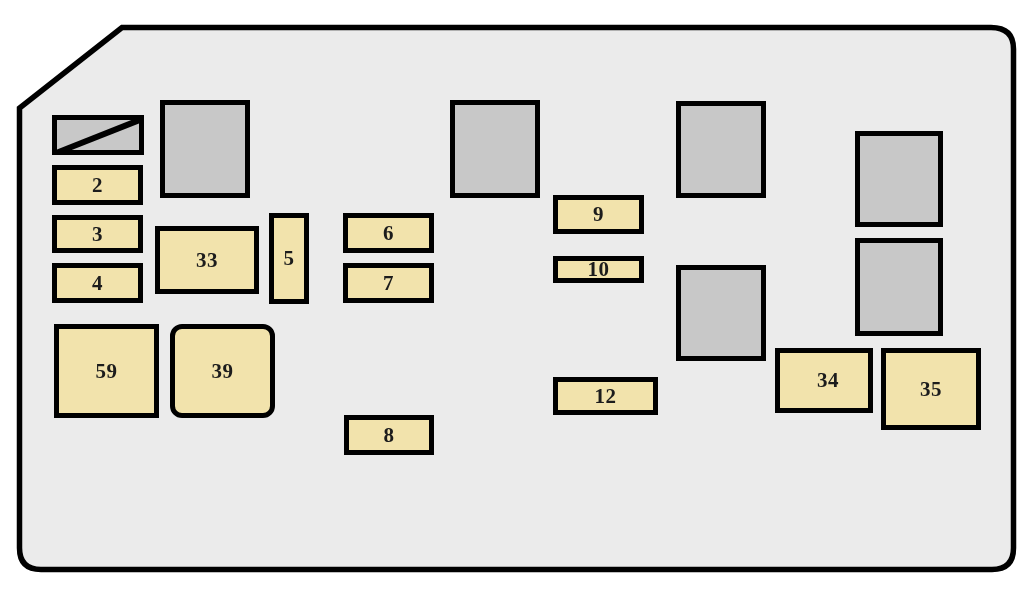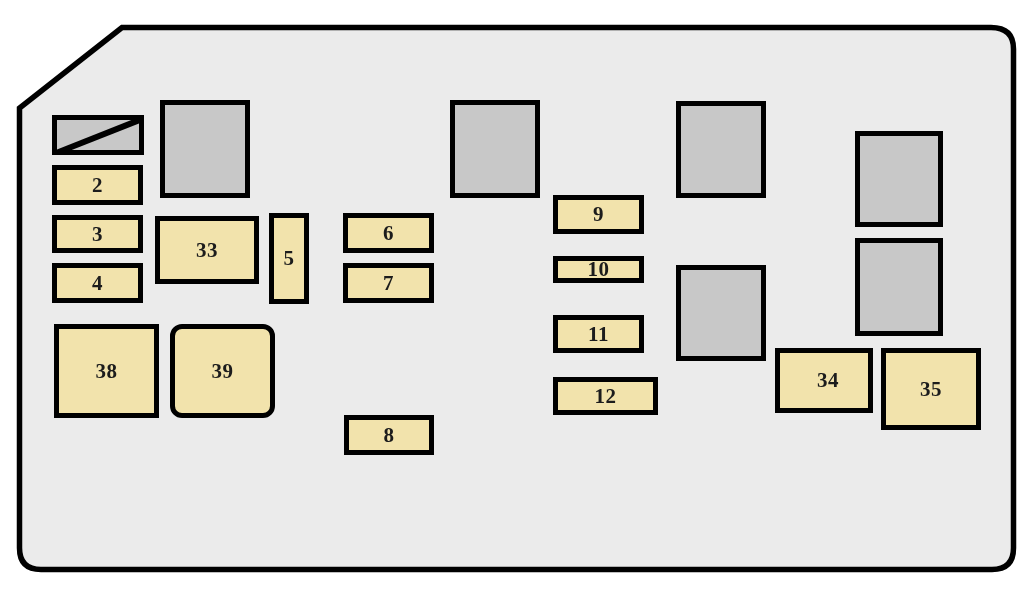--- a/index.html
+++ b/index.html
@@ -41,21 +41,21 @@
     color: var(--label-color);
     line-height: 1;
     letter-spacing: 0.5px;
   }
   .diag-svg { position: absolute; left: -5px; top: -5px; }
 
   
   .p-f2  { left: 52px;  top: 165px; width: 91px;  height: 40px; }
   .p-f3  { left: 52px;  top: 215px; width: 91px;  height: 38px; }
   .p-f4  { left: 52px;  top: 263px; width: 91px;  height: 40px; }
-  .p-f33 { left: 155px; top: 216px; width: 104px; height: 68px; }
+  .p-f33 { left: 155px; top: 226px; width: 104px; height: 68px; }
   .p-f5  { left: 269px; top: 213px; width: 40px;  height: 91px; }
   .p-f6  { left: 343px; top: 213px; width: 91px;  height: 40px; }
   .p-f7  { left: 343px; top: 263px; width: 91px;  height: 40px; }
   .p-f8  { left: 344px; top: 415px; width: 90px;  height: 40px; }
   .p-f9  { left: 553px; top: 195px; width: 91px;  height: 39px; }
   .p-f10 { left: 553px; top: 256px; width: 91px;  height: 27px; }
   .p-f11 { left: 553px; top: 315px; width: 91px;  height: 38px; }
   .p-f12 { left: 553px; top: 377px; width: 105px;  height: 38px; justify-content: center; }
   .p-f34 { left: 775px; top: 348px; width: 98px;  height: 65px; padding-left: 8px; }
   .p-f35 { left: 881px; top: 348px; width: 100px; height: 82px; }
@@ -126,32 +126,29 @@
   </div>
   <div class="box fuse p-f8">
     <span class="lbl">8</span>
   </div>
   <div class="box fuse p-f9">
     <span class="lbl">9</span>
   </div>
   <div class="box fuse p-f10">
     <span class="lbl">10</span>
   </div>
-  <div class="box fuse p-f11">
-    <span class="lbl">11</span>
-  </div>
   <div class="box fuse p-f12">
     <span class="lbl">12</span>
   </div>
   <div class="box fuse p-f34">
     <span class="lbl">34</span>
   </div>
   <div class="box fuse p-f35">
     <span class="lbl">35</span>
   </div>
   <div class="box fuse p-f38">
-    <span class="lbl">38</span>
+    <span class="lbl">59</span>
   </div>
   <div class="box fuse p-f39">
     <span class="lbl">39</span>
   </div>
 
 </div>
 
 </body></html>

